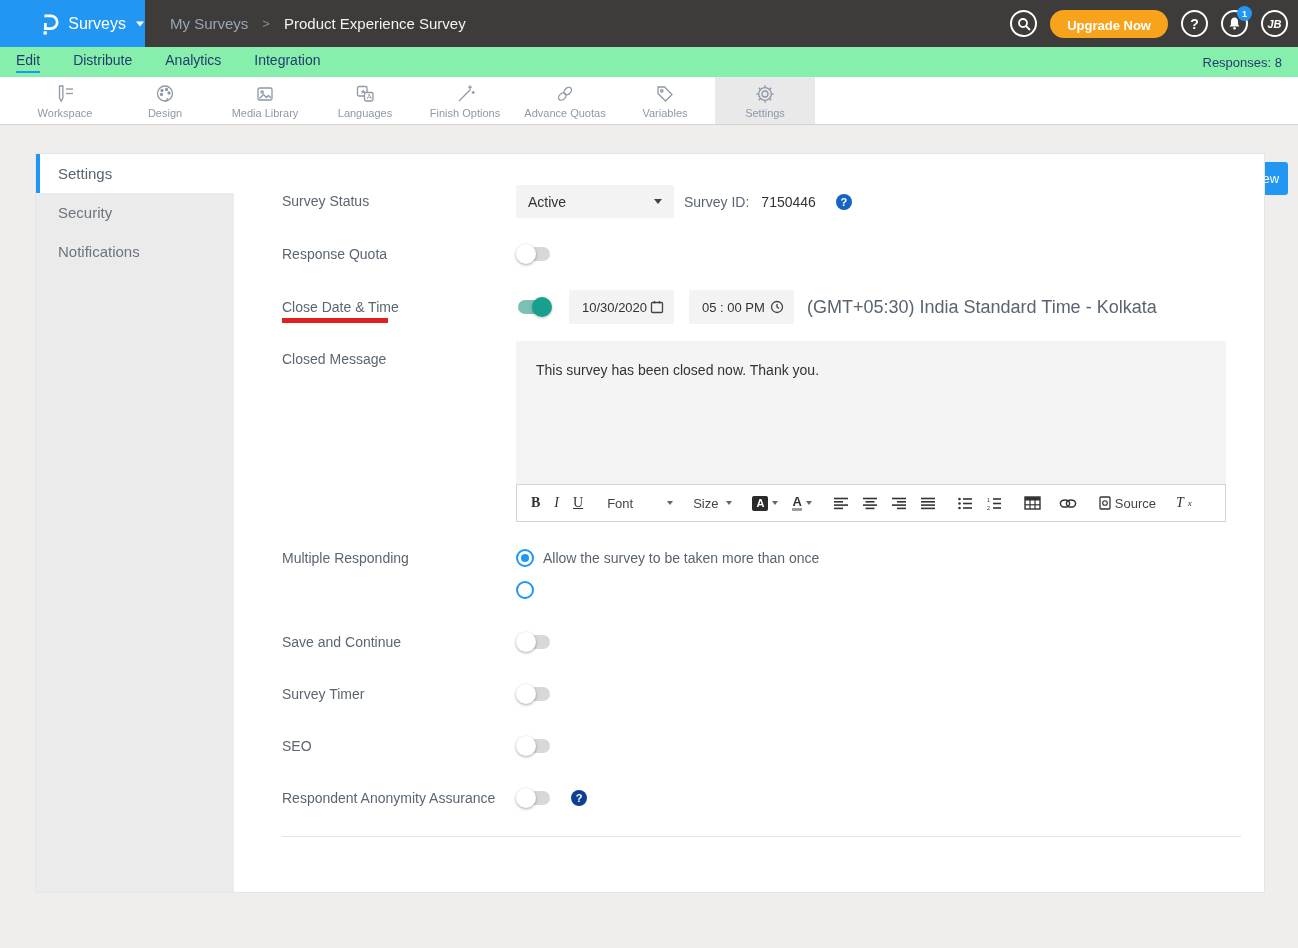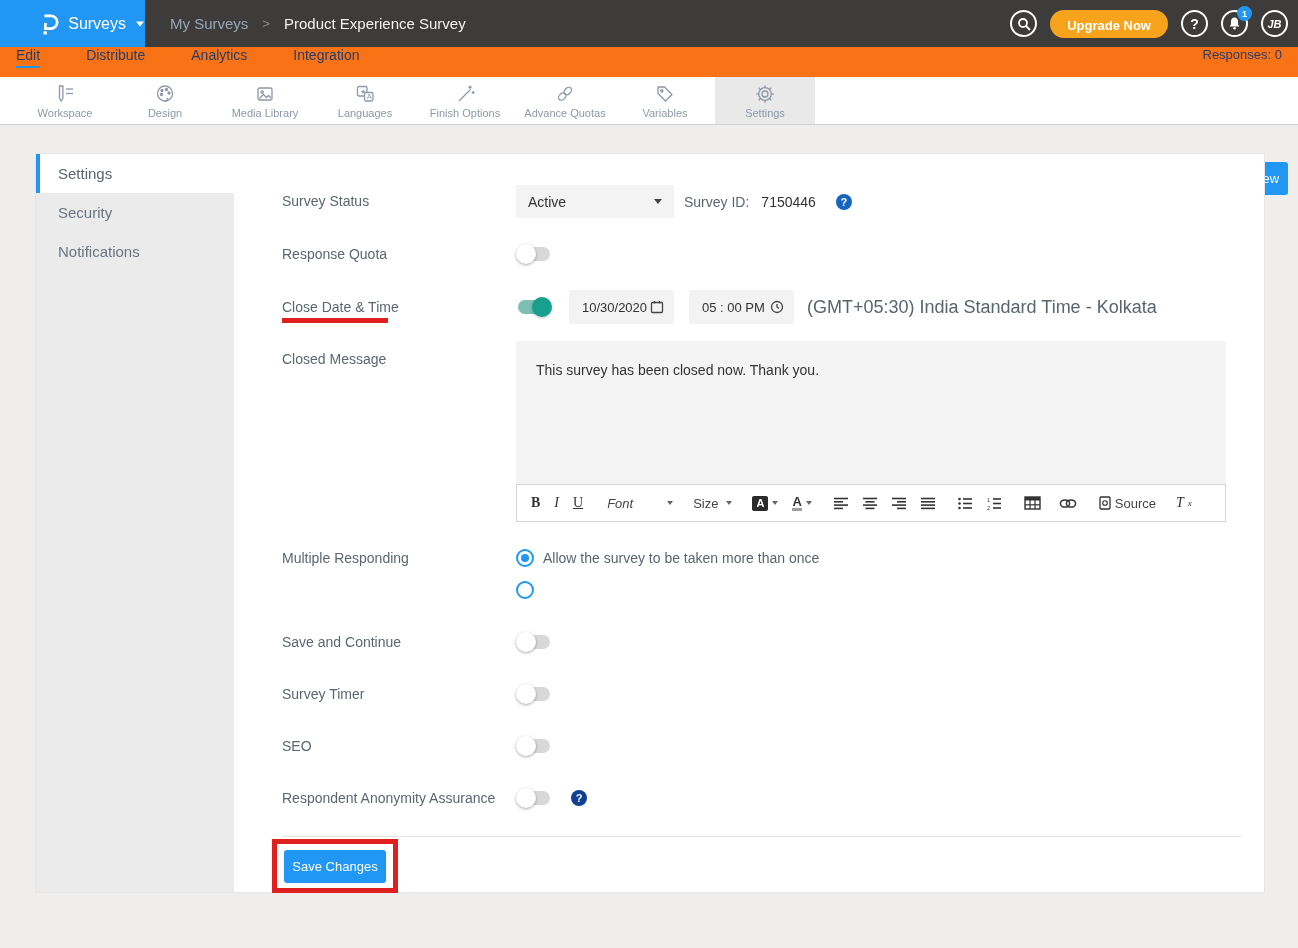--- a/index.html
+++ b/index.html
@@ -14,21 +14,21 @@
   .breadcrumb { display:flex; align-items:center; gap:14px; margin-left:25px; font-size:15px; }
   .crumb-parent { color:#98a5b4; cursor:pointer; }
   .crumb-sep { color:#8b8b8b; font-size:13px; }
   .crumb-current { color:#f2f2f2; }
   .header-right { margin-left:auto; margin-right:10px; display:flex; align-items:center; gap:13px; }
   .circle-btn { width:27px; height:27px; border:2px solid #fff; border-radius:50%; display:flex; align-items:center; justify-content:center; color:#fff; font-size:14px; font-weight:bold; position:relative; cursor:pointer; }
   .upgrade-btn { height:28px; padding:8px 17px; background:#f7a41c; border:none; border-radius:14px; color:#fff; font-size:13px; font-weight:bold; font-family:inherit; cursor:pointer; }
   .badge { position:absolute; top:-6px; right:-6px; width:15px; height:15px; background:#2196f3; color:#fff; border-radius:50%; font-size:9px; font-weight:bold; display:flex; align-items:center; justify-content:center; }
 
   
-  .tab-bar { position:absolute; left:0; top:47px; width:1298px; height:30px; background:#f97316; display:flex; align-items:flex-start; padding:0 16px; gap:46px; }
+  .tab-bar { position:absolute; left:0; top:47px; width:1298px; height:30px; background:#86efac; display:flex; align-items:center; padding:0 16px; gap:33px; }
   .tab { font-size:14px; color:#233d6d; cursor:pointer; padding-bottom:3px; border-bottom:2px solid transparent; }
   .tab.active { border-bottom-color:#2196f3; }
   .responses { margin-left:auto; font-size:13px; color:#233d6d; }
 
   
   .tool-bar { position:absolute; left:0; top:77px; width:1298px; height:48px; background:#fff; border-bottom:1px solid #d2d2d2; }
   .tools { position:absolute; left:15px; top:0; display:flex; height:47px; }
   .tool { width:100px; height:47px; display:flex; flex-direction:column; align-items:center; justify-content:center; gap:2px; cursor:pointer; }
   .tool.active { background:#e9e9e9; }
   .tool svg { stroke:#8e98a8; fill:none; stroke-width:1.3; }
@@ -124,21 +124,21 @@
     </div>
     <div class="circle-btn" style="font-size:11px;font-style:italic;">JB</div>
   </div>
 </div>
 
 <div class="tab-bar">
   <span class="tab active">Edit</span>
   <span class="tab">Distribute</span>
   <span class="tab">Analytics</span>
   <span class="tab">Integration</span>
-  <span class="responses">Responses: 0</span>
+  <span class="responses">Responses: 8</span>
 </div>
 
 <div class="tool-bar">
   <div class="tools">
     <div class="tool">
       <svg width="22" height="22" viewBox="0 0 22 22">
         <path d="M5.5 3 v12 l1.7 3.2 1.7-3.2 V3 z"></path>
           <line x1="12" y1="6" x2="19" y2="6"></line>
           <line x1="12" y1="10.5" x2="19" y2="10.5"></line>
       </svg>
@@ -286,21 +286,21 @@
 
   <div class="flabel" style="top:195px; line-height:20px;">Closed Message</div>
   <div class="closed-area">
     <span>This survey has been closed now. Thank you.</span>
   </div>
 
   <div class="editor-bar">
     <span class="ed-btn ed-bold">B</span>
     <span class="ed-btn ed-italic">I</span>
     <span class="ed-btn ed-under">U</span>
-    <span class="ed-btn ed-drop wide" style="margin-left:10px;font-style:italic;">
+    <span class="ed-btn ed-drop wide" style="margin-left:10px;">
       <span>Font</span>
         <span class="caret-s"></span>
     </span>
     <span class="ed-btn ed-drop" style="margin-left:6px; gap:8px;">
       <span>Size</span>
         <span class="caret-s"></span>
     </span>
     <span class="ed-btn" style="margin-left:6px;">
       <span class="abox">A</span>
         <span class="caret-s"></span>
@@ -425,16 +425,13 @@
 
   <div class="flabel" style="top:634px; line-height:20px;">Respondent Anonymity Assurance</div>
   <div class="toggle" style="left:480px; top:634px;">
     <span class="track"></span>
       <span class="knob"></span>
   </div>
   <span class="help dark" style="position:absolute; left:535px; top:636px;">?</span>
 
   <div class="divider"></div>
 
-  <div class="annot-box">
-    <button class="save-btn">Save Changes</button>
-  </div>
 </div>
 
 </body></html>

